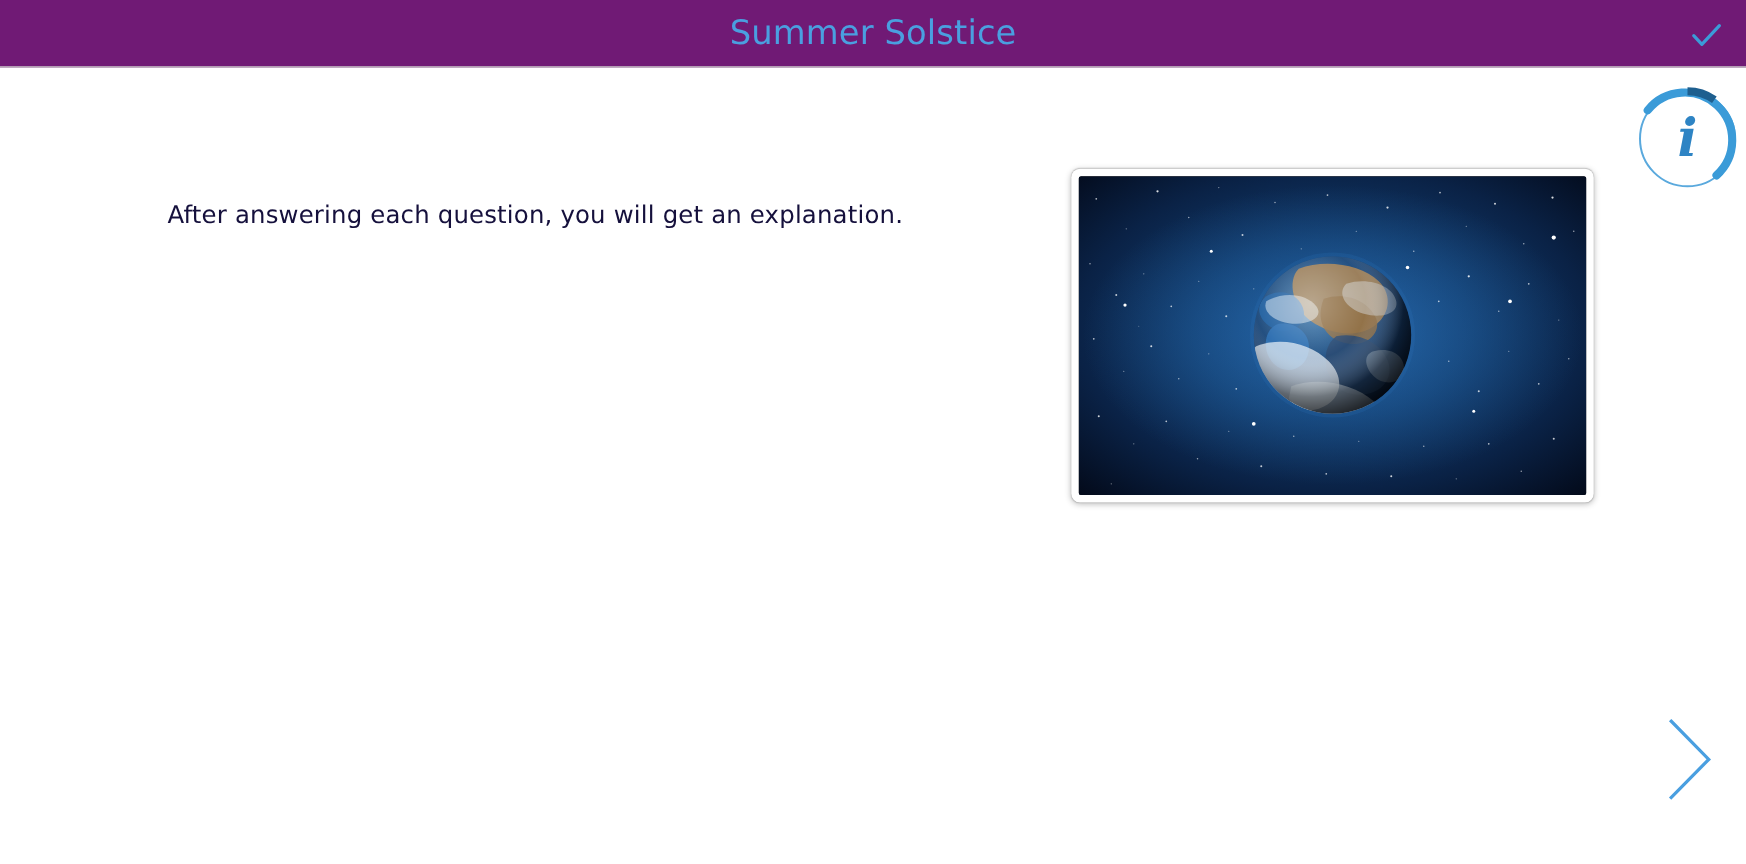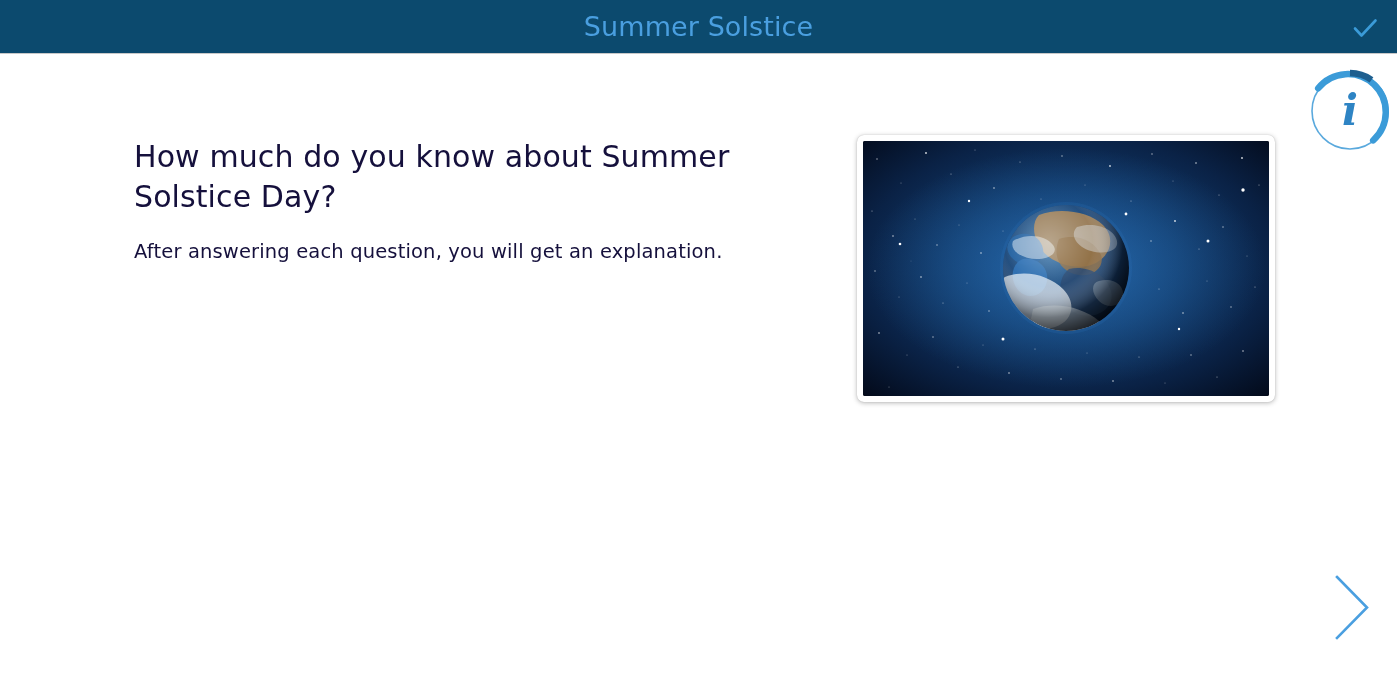--- a/index.html
+++ b/index.html
@@ -15,21 +15,21 @@
     position: relative;
   }
 
   
   .app-header {
     position: absolute;
     top: 0;
     left: 0;
     width: 1397px;
     height: 54px;
-    background: #0c4a6e;
+    background: #701a75;
     border-bottom: 1px solid #c8c8c8;
     box-sizing: border-box;
   }
   .app-title {
     position: absolute;
     left: 0;
     top: 0;
     width: 1397px;
     height: 54px;
     line-height: 54px;
@@ -185,21 +185,20 @@
 
     <path d="M 47 10 A 38 38 0 0 1 68.5 16.8" fill="none" stroke="#1e5f8f" stroke-width="6.5" stroke-linecap="butt"></path>
   </svg>
   <div class="info-glyph">i</div>
 </div>
 
 <div class="slide">
   <div class="content-row">
 
     <div class="text-col">
-      <h1 class="slide-heading">How much do you know about Summer Solstice Day?</h1>
 
       <div class="slide-body">
         <div>After answering each question, you will get an explanation.</div>
         <span class="spacer-line"></span>
       </div>
     </div>
 
     <div class="media-card">
       <div class="media-frame">
         <svg class="space-bg" viewBox="0 0 406 255" preserveAspectRatio="none">

